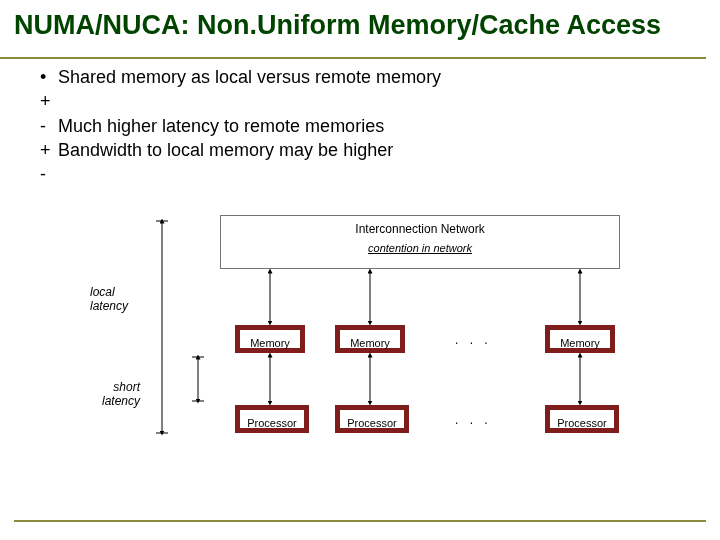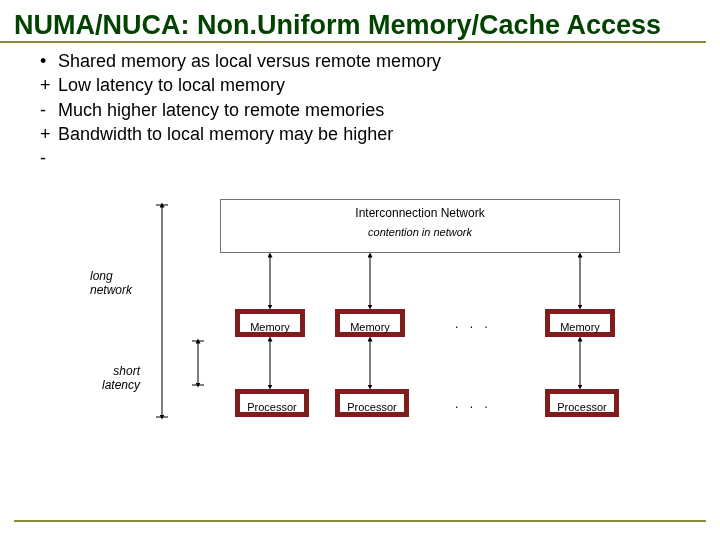--- a/index.html
+++ b/index.html
@@ -8,21 +8,21 @@
     height: 540px;
     background: #fff;
     font-family: Arial, Helvetica, sans-serif;
     position: relative;
     overflow: hidden;
   }
   .title {
     font-size: 27px;
     font-weight: bold;
     color: #004400;
-    padding: 10px 14px 0 14px;
+    padding: 10px 14px 16px 14px;
     line-height: 1.15;
   }
   .title-underline {
     height: 2px;
     background: #8a8a3a;
     margin: 0 14px 6px 0;
   }
   .bullets {
     padding: 0 40px 0 40px;
     font-size: 18px;
@@ -42,21 +42,21 @@
     left: 130px;
     top: 10px;
     width: 400px;
     height: 54px;
     border: 1px solid #737373;
     text-align: center;
     font-size: 12px;
     padding-top: 6px;
     font-family: Arial, sans-serif;
   }
-  .net-box .sub { font-style: italic; font-size: 11px; margin-top: 6px; }
+  .net-box .sub { font-style: italic; font-size: 11px; margin-top: 6px; text-decoration: underline; }
   .node-box {
     position: absolute;
     width: 70px;
     height: 28px;
     border: 5px solid #7f1d1d;
     text-align: center;
     font-size: 11px;
     line-height: 26px;
   }
   .mem1 { left: 145px; top: 120px; }
@@ -116,21 +116,20 @@
 <div class="title">NUMA/NUCA: Non.Uniform Memory/Cache Access</div>
 <div class="title-underline"></div>
 
 <div class="bullets">
   <div class="bullet-row">
     <span class="bullet-mark">•</span>
     <span>Shared memory as local versus remote memory</span>
   </div>
   <div class="bullet-row">
     <span class="bullet-mark">+</span>
-    <span>Low latency to local memory</span>
   </div>
   <div class="bullet-row">
     <span class="bullet-mark">-</span>
     <span>Much higher latency to remote memories</span>
   </div>
   <div class="bullet-row">
     <span class="bullet-mark">+</span>
     <span>Bandwidth to local memory may be higher</span>
   </div>
   <div class="bullet-row">
@@ -148,21 +147,21 @@
   <div class="node-box mem2">Memory</div>
   <div class="node-box mem3">Memory</div>
 
   <div class="node-box proc1">Processor</div>
   <div class="node-box proc2">Processor</div>
   <div class="node-box proc3">Processor</div>
 
   <div class="dots dots-mem">. . .</div>
   <div class="dots dots-proc">. . .</div>
 
-  <div class="label-long">long network</div>
+  <div class="label-long">local latency</div>
   <div class="label-short">short latency</div>
 
   <svg class="arrows">
     <defs>
       <marker id="ah" viewBox="0 0 10 10" refX="5" refY="5" markerWidth="5" markerHeight="5" orient="auto-start-reverse">
         <path d="M 0 0 L 10 5 L 0 10 z" class="arrow-head"></path>
       </marker>
     </defs>
 
     <line x1="72" y1="16" x2="72" y2="228" class="arrow-line" marker-start="url(#ah)" marker-end="url(#ah)"></line>

